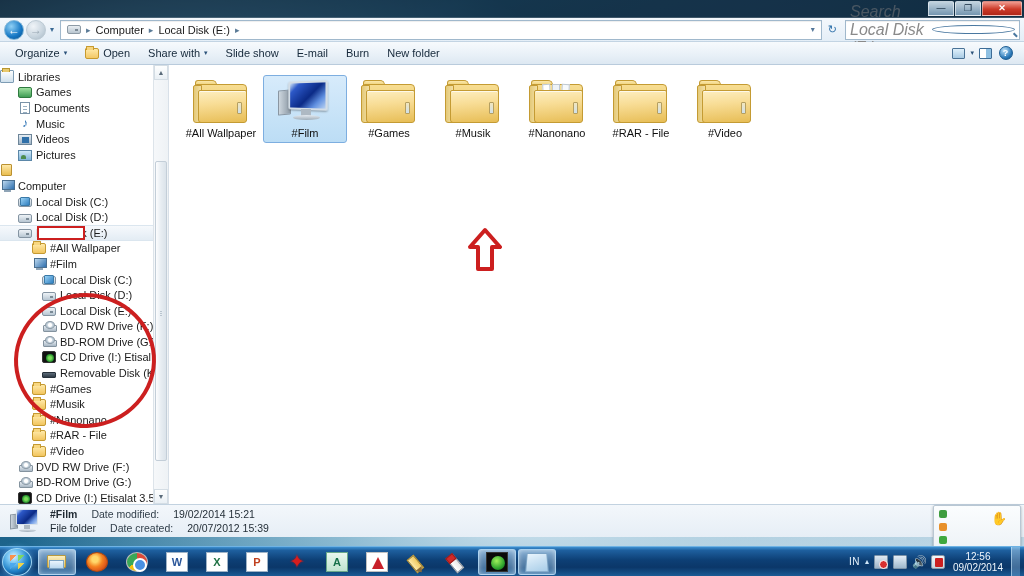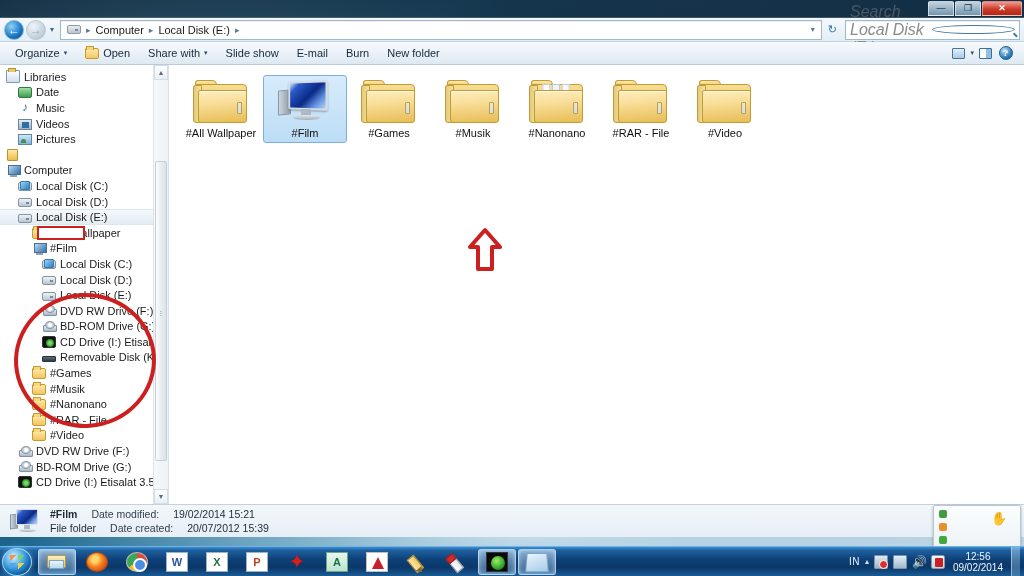--- a/index.html
+++ b/index.html
@@ -135,21 +135,21 @@
   .tree{ font-size:11px; color:#1b1b1b; }
   .trow{
     height:15.6px; display:flex; align-items:center; gap:4px;
     padding-left:4px; white-space:nowrap;
   }
   .trow.sel{
     background:linear-gradient(180deg,#f6f9fc,#e3ecf4);
     border-top:1px solid #dbe6ef;border-bottom:1px solid #dbe6ef;
   }
   .tlabel{ overflow:hidden; text-overflow:ellipsis; }
-  .ind0{padding-left:6px;} .ind1{padding-left:18px;} .ind2{padding-left:32px;}
+  .ind0{padding-left:0;} .ind1{padding-left:18px;} .ind2{padding-left:32px;}
 
   
   .g{ width:14px;height:13px;flex:none;position:relative; }
   .g.folderlib{ background:linear-gradient(180deg,#fdfefe,#cfe0ec);border:1px solid #7d9cb4;border-radius:1px; }
   .g.folderlib:before{content:"";position:absolute;left:1px;top:-3px;width:6px;height:3px;background:#e8c96d;border:1px solid #b8962f;border-bottom:none;}
   .g.folder{
     background:linear-gradient(180deg,#ffe9a8,#f2c55e);border:1px solid #c59a32;border-radius:1px 2px 2px 2px;
     height:11px;margin-top:1px;
   }
   .g.folder:before{content:"";position:absolute;left:0;top:-3px;width:6px;height:3px;background:#f8d780;border:1px solid #c59a32;border-bottom:none;border-radius:1px 1px 0 0;}
@@ -490,21 +490,25 @@
   <div class="body">
 
     <div class="navpane">
       <div class="tree">
           <div class="trow ind0">
             <span class="g folderlib"></span>
             <span class="tlabel">Libraries</span>
           </div>
           <div class="trow ind1">
             <span class="g apps"></span>
-            <span class="tlabel">Date</span>
+            <span class="tlabel">Games</span>
+          </div>
+          <div class="trow ind1">
+            <span class="g doc"></span>
+            <span class="tlabel">Documents</span>
           </div>
           <div class="trow ind1">
             <span class="g music">♪</span>
             <span class="tlabel">Music</span>
           </div>
           <div class="trow ind1">
             <span class="g vid"></span>
             <span class="tlabel">Videos</span>
           </div>
           <div class="trow ind1">

